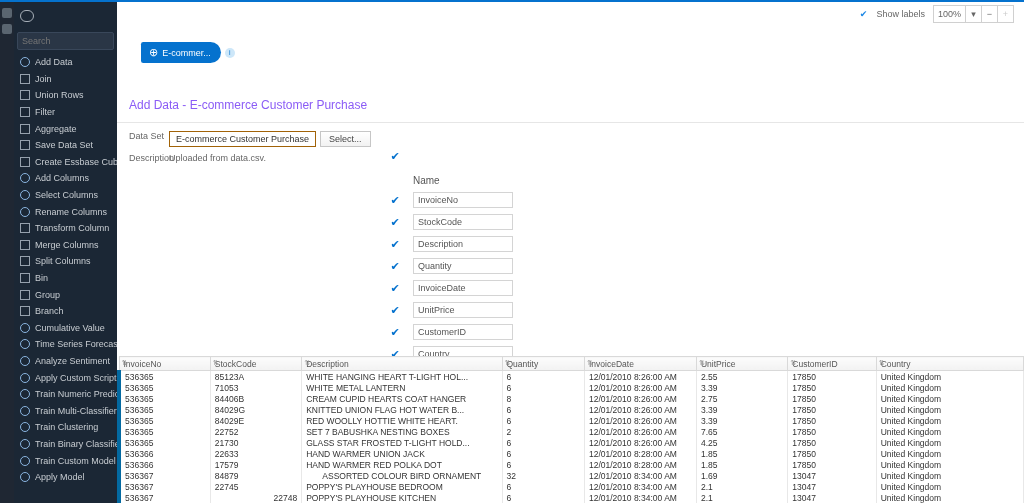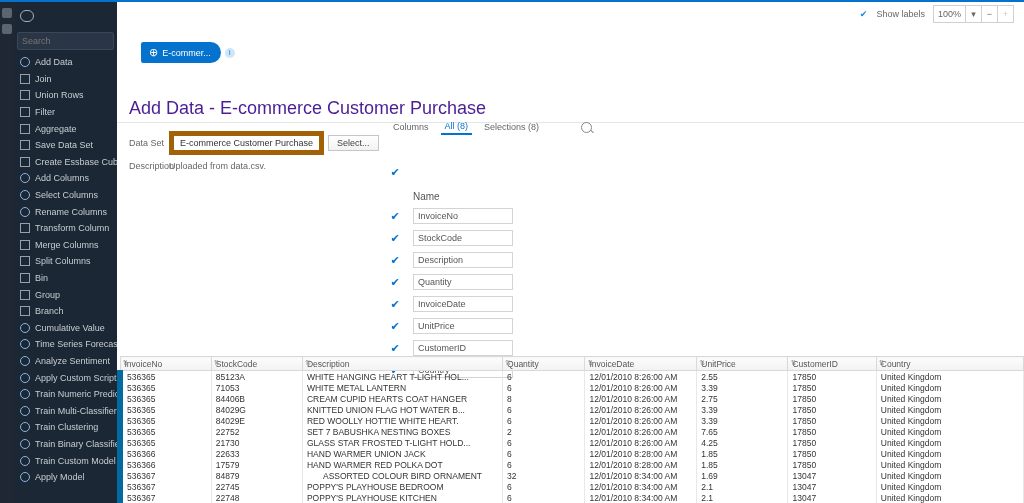--- a/index.html
+++ b/index.html
@@ -24,46 +24,46 @@
     .zoom-box { display: flex; align-items: center; border: 1px solid #d0d0d0; height: 18px; }
     .zoom-box .pct { padding: 0 4px; }
     .zoom-box .btn { width: 16px; height: 100%; display: flex; align-items: center; justify-content: center; border-left: 1px solid #d0d0d0; color: #666; cursor: pointer; }
     .zoom-box .btn.disabled { color: #ccc; }
 
     .pill { position: absolute; top: 40px; left: 24px; display: flex; align-items: center; }
     .pill-body { background: #0572ce; color: #fff; padding: 4px 10px 4px 8px; font-size: 9px; border-radius: 3px 14px 14px 3px; display: flex; align-items: center; gap: 4px; }
     .pill-add { color: #fff; font-size: 11px; }
     .info-dot { width: 10px; height: 10px; border-radius: 50%; background: #cde7f9; color: #0572ce; font-size: 7px; display: flex; align-items: center; justify-content: center; margin-left: 4px; }
 
-    .page-title { position: absolute; top: 96px; left: 12px; font-size: 18px; color: #4c1d95; font-weight: 400; text-align: center; }
+    .page-title { position: absolute; top: 96px; left: 12px; font-size: 12px; color: #8b5cf6; font-weight: 400; text-align: center; }
 
     .form-area { position: absolute; top: 120px; left: 0; right: 0; border-top: 1px solid #e6e6e6; padding: 8px 12px 0; }
-    .form-row { display: flex; align-items: center; margin-bottom: 6px; font-size: 9px; color: #666; }
+    .form-row { display: flex; margin-bottom: 6px; font-size: 9px; color: #666; }
     .form-label { width: 40px; flex-shrink: 0; color: #666; font-size: 9px; }
-    .dataset-box { border: 5px solid #a16207; padding: 2px 6px; font-size: 9px; background: #fff; color: #333; }
+    .dataset-box { border: 1px solid #a16207; padding: 2px 6px; font-size: 9px; background: #fff; color: #333; }
     .select-btn { border: 1px solid #c6c6c6; background: linear-gradient(#fff,#f2f2f2); padding: 2px 8px; font-size: 9px; margin-left: 4px; cursor: pointer; color: #444; }
     .prompt-check { width: 11px; height: 11px; border: 1px solid #c0c0c0; margin-right: 4px; }
 
     .columns-panel { position: absolute; left: 272px; top: -4px; }
     .tabs { display: flex; align-items: center; gap: 8px; font-size: 9px; color: #666; }
     .tab { padding: 2px 4px; cursor: pointer; }
     .tab.active { color: #0572ce; border-bottom: 2px solid #0572ce; }
     .tabs .search-icon { width: 11px; height: 11px; border: 1.2px solid #888; border-radius: 50%; margin-left: 30px; position: relative; }
     .tabs .search-icon::after { content: ""; position: absolute; width: 4px; height: 1.2px; background: #888; transform: rotate(45deg); bottom: -1px; right: -3px; }
     .col-list { margin-top: 8px; }
     .col-item { display: flex; align-items: center; margin-bottom: 6px; }
     .col-check { width: 12px; height: 12px; color: #0572ce; display: flex; align-items: center; justify-content: center; margin-right: 12px; font-size: 11px; }
     .col-field { border: 1px solid #d4d4d4; width: 100px; height: 16px; padding: 0 4px; font-size: 9px; color: #555; display: flex; align-items: center; }
 
     .grid { position: absolute; top: 354px; left: 0; right: 0; bottom: 0; overflow: hidden; font-size: 8.5px; color: #333; }
     .grid table { border-collapse: collapse; width: 100%; }
     .grid th { background: linear-gradient(#fcfcfc,#f2f2f2); border: 1px solid #d9d9d9; text-align: left; font-weight: 400; padding: 1.5px 4px; color: #555; position: relative; }
     .grid th .sort-icon { position: absolute; left: 2px; top: 2px; font-size: 7px; color: #999; }
     .grid td { border-right: 1px solid #e8e8e8; padding: 0.5px 4px; white-space: nowrap; overflow: hidden; text-overflow: ellipsis; }
-    .grid td:first-child { border-left: 6px solid #0369a1; }
+    .grid td:first-child { border-left: 4px solid #0369a1; }
   </style>
 </head>
 <body>
 
 <div class="topbar-blue"></div>
 <div class="app">
   <div class="left-rail">
     <div class="rail-icon"></div>
     <div class="rail-icon"></div>
   </div>
@@ -208,26 +208,20 @@
         <span class="form-label">Data Set</span>
         <span class="dataset-box">E-commerce Customer Purchase</span>
         <button class="select-btn">Select...</button>
       </div>
       <div class="form-row">
         <span class="form-label">Description</span>
         <span>Uploaded from data.csv.</span>
       </div>
 
       <div class="columns-panel">
-        <div class="tabs">
-          <span class="tab">Columns</span>
-          <span class="tab active">All (8)</span>
-          <span class="tab">Selections (8)</span>
-          <span class="search-icon"></span>
-        </div>
         <div class="col-list" id="col-list">
             <div class="col-item">
               <span class="col-check">✔</span>
               <span style="color: rgb(85, 85, 85); margin-top: 48px;">Name</span>
             </div>
             <div class="col-item">
               <span class="col-check">✔</span>
               <div class="col-field">InvoiceNo</div>
             </div>
             <div class="col-item">
@@ -382,21 +376,21 @@
               <td style="max-width: 62px;">22745</td>
               <td style="max-width: 136px;">POPPY'S PLAYHOUSE BEDROOM</td>
               <td style="max-width: 56px;">6</td>
               <td style="max-width: 76px;">12/01/2010 8:34:00 AM</td>
               <td style="max-width: 62px;">2.1</td>
               <td style="max-width: 60px;">13047</td>
               <td style="max-width: 100px;">United Kingdom</td>
             </tr>
             <tr>
               <td style="max-width: 62px;">536367</td>
-              <td style="max-width: 62px;">22748</td>
+              <td style="max-width: 62px; text-align: right;">22748</td>
               <td style="max-width: 136px;">POPPY'S PLAYHOUSE KITCHEN</td>
               <td style="max-width: 56px;">6</td>
               <td style="max-width: 76px;">12/01/2010 8:34:00 AM</td>
               <td style="max-width: 62px;">2.1</td>
               <td style="max-width: 60px;">13047</td>
               <td style="max-width: 100px;">United Kingdom</td>
             </tr>
           </tbody>
       </table>
     </div>

